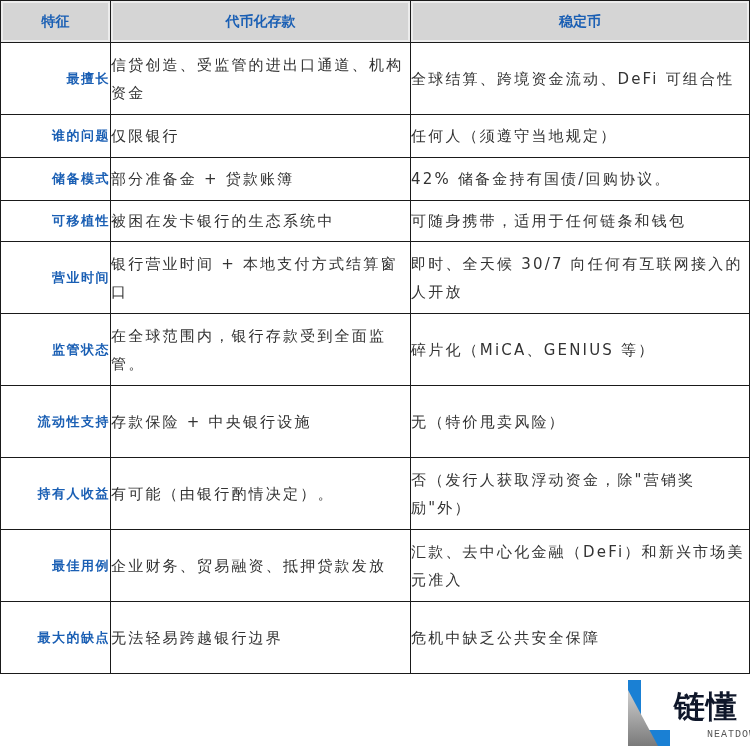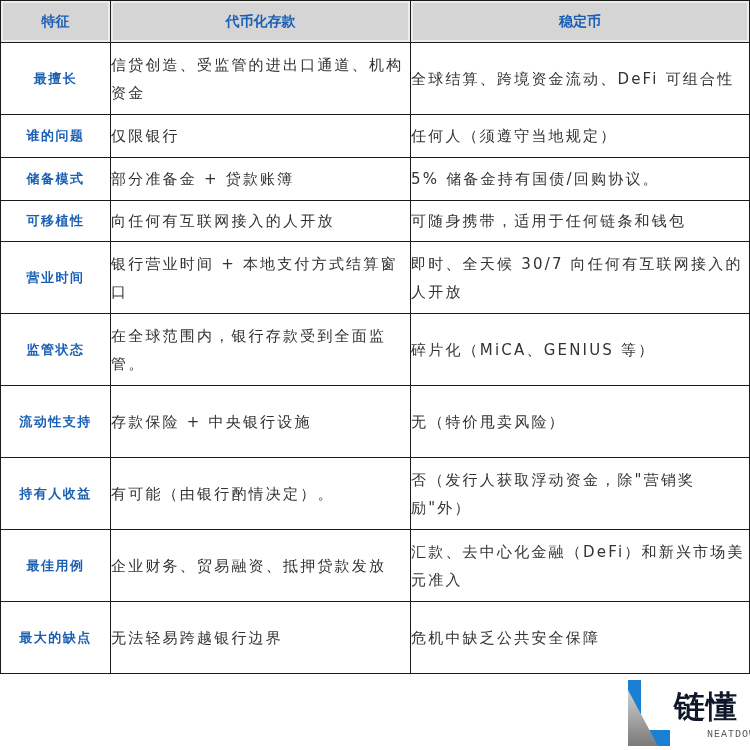--- a/index.html
+++ b/index.html
@@ -20,21 +20,21 @@
     table.cmp thead th {
       background: #d5d5d5;
       color: #1a5fb4;
       font-weight: bold;
       font-size: 14px;
       text-align: center;
       height: 41px;
       box-shadow: inset 0 0 0 2px #ececec;
     }
     td.feature {
-      text-align: center;
+      text-align: right;
       color: #1a5fb4;
       font-weight: bold;
       font-size: 13px;
       line-height: 28px;
       padding: 0 14px;
       letter-spacing: 1.5px;
     }
     td.val {
       color: #333333;
       font-size: 15px;
@@ -87,25 +87,25 @@
       <td class="val">全球结算、跨境资金流动、DeFi 可组合性</td>
     </tr>
     <tr class="h43">
       <td class="feature">谁的问题</td>
       <td class="val">仅限银行</td>
       <td class="val">任何人（须遵守当地规定）</td>
     </tr>
     <tr class="h43">
       <td class="feature">储备模式</td>
       <td class="val">部分准备金 + 贷款账簿</td>
-      <td class="val">5% 储备金持有国债/回购协议。</td>
+      <td class="val">42% 储备金持有国债/回购协议。</td>
     </tr>
     <tr class="h41">
       <td class="feature">可移植性</td>
-      <td class="val">向任何有互联网接入的人开放</td>
+      <td class="val">被困在发卡银行的生态系统中</td>
       <td class="val">可随身携带，适用于任何链条和钱包</td>
     </tr>
     <tr class="h72">
       <td class="feature">营业时间</td>
       <td class="val">银行营业时间 + 本地支付方式结算窗口</td>
       <td class="val">即时、全天候 30/7 向任何有互联网接入的人开放</td>
     </tr>
     <tr class="h72">
       <td class="feature">监管状态</td>
       <td class="val">在全球范围内，银行存款受到全面监管。</td>

